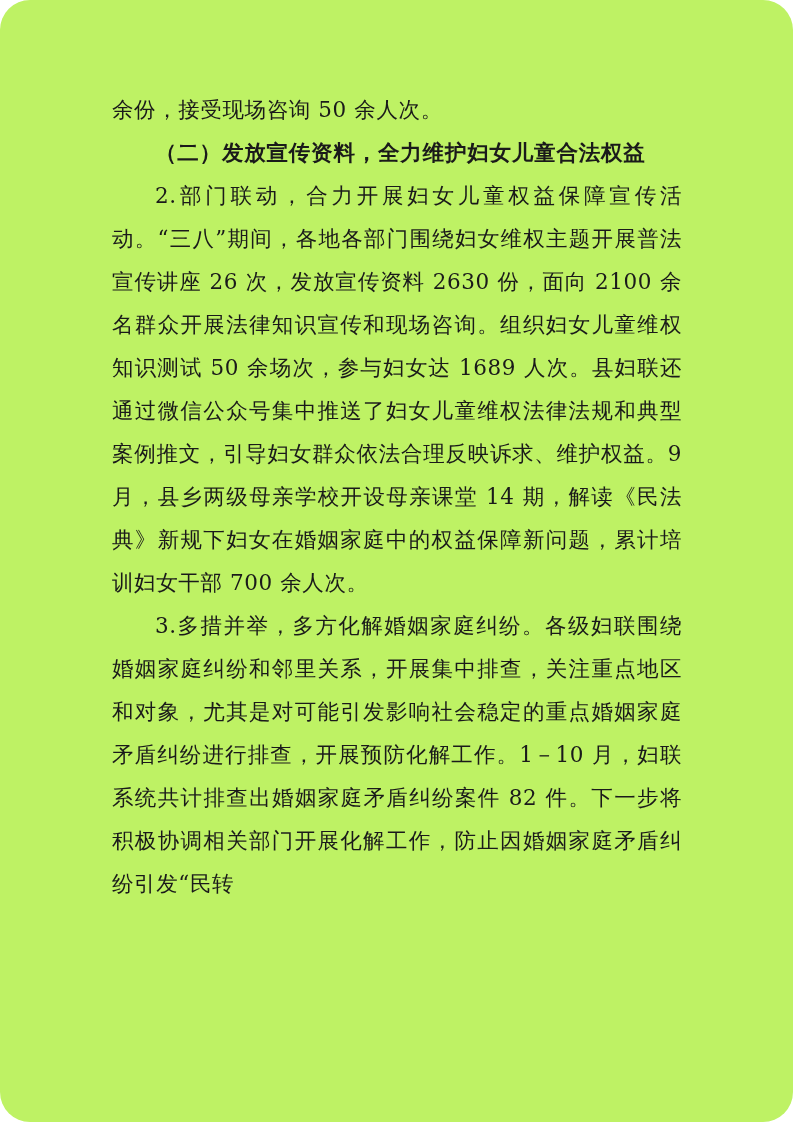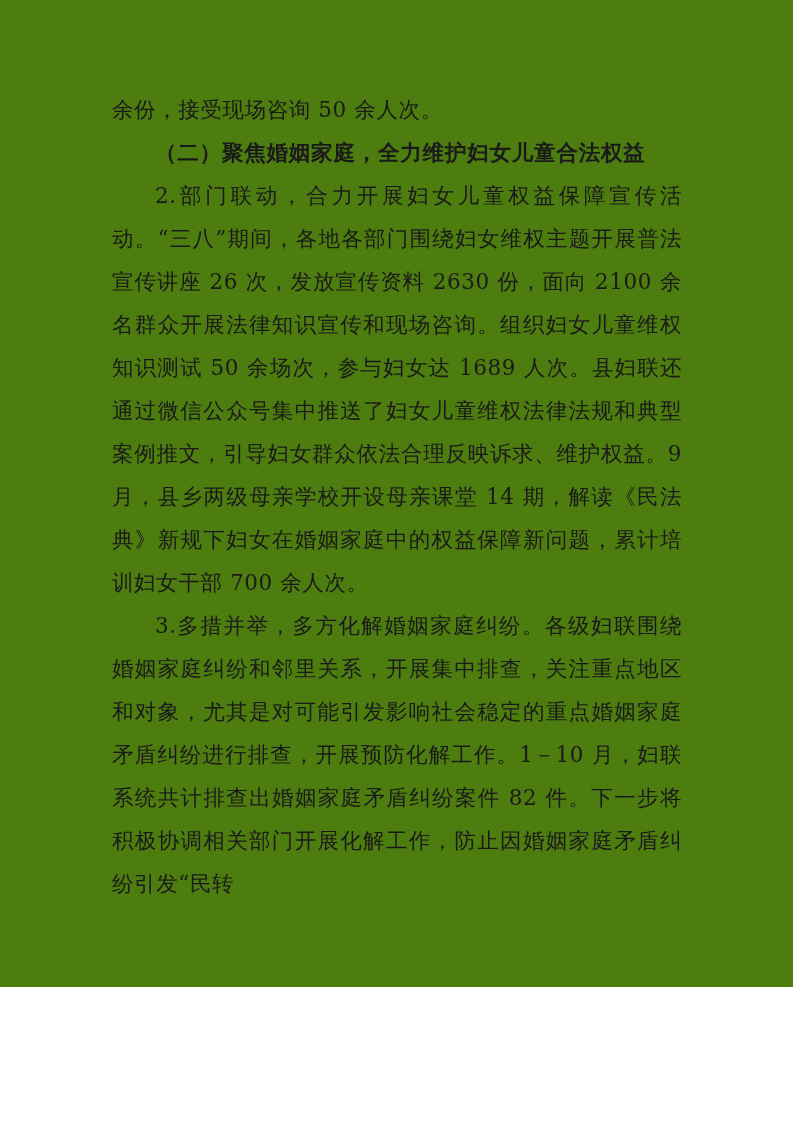--- a/index.html
+++ b/index.html
@@ -3,24 +3,25 @@
 <meta charset="utf-8">
 <style>
   html, body {
     margin: 0;
     padding: 0;
     background: #ffffff;
   }
   .page {
     position: relative;
     width: 793px;
-    height: 987px;
-    background: #4d7c0f;
+    height: 1122px;
+    background: #bef264;
     box-sizing: border-box;
     overflow: hidden;
+    border-radius: 30px;
   }
   .content {
     position: absolute;
     left: 112px;
     top: 88px;
     width: 570px;
   }
   .para {
     font-family: "DejaVu Serif", "Liberation Serif", serif;
     font-size: 21.5px;
@@ -39,17 +40,17 @@
     text-indent: 2em;
     letter-spacing: 0.8px;
   }
 </style>
 </head>
 <body>
 
 <div class="page">
   <div class="content">
     <p class="para">余份，接受现场咨询 50 余人次。</p>
-    <p class="para heading">（二）聚焦婚姻家庭，全力维护妇女儿童合法权益</p>
+    <p class="para heading">（二）发放宣传资料，全力维护妇女儿童合法权益</p>
     <p class="para indent">2.部门联动，合力开展妇女儿童权益保障宣传活动。“三八”期间，各地各部门围绕妇女维权主题开展普法宣传讲座 26 次，发放宣传资料 2630 份，面向 2100 余名群众开展法律知识宣传和现场咨询。组织妇女儿童维权知识测试 50 余场次，参与妇女达 1689 人次。县妇联还通过微信公众号集中推送了妇女儿童维权法律法规和典型案例推文，引导妇女群众依法合理反映诉求、维护权益。9 月，县乡两级母亲学校开设母亲课堂 14 期，解读《民法典》新规下妇女在婚姻家庭中的权益保障新问题，累计培训妇女干部 700 余人次。</p>
     <p class="para indent">3.多措并举，多方化解婚姻家庭纠纷。各级妇联围绕婚姻家庭纠纷和邻里关系，开展集中排查，关注重点地区和对象，尤其是对可能引发影响社会稳定的重点婚姻家庭矛盾纠纷进行排查，开展预防化解工作。1－10 月，妇联系统共计排查出婚姻家庭矛盾纠纷案件 82 件。下一步将积极协调相关部门开展化解工作，防止因婚姻家庭矛盾纠纷引发“民转</p>
   </div>
 </div>
 
 </body></html>

